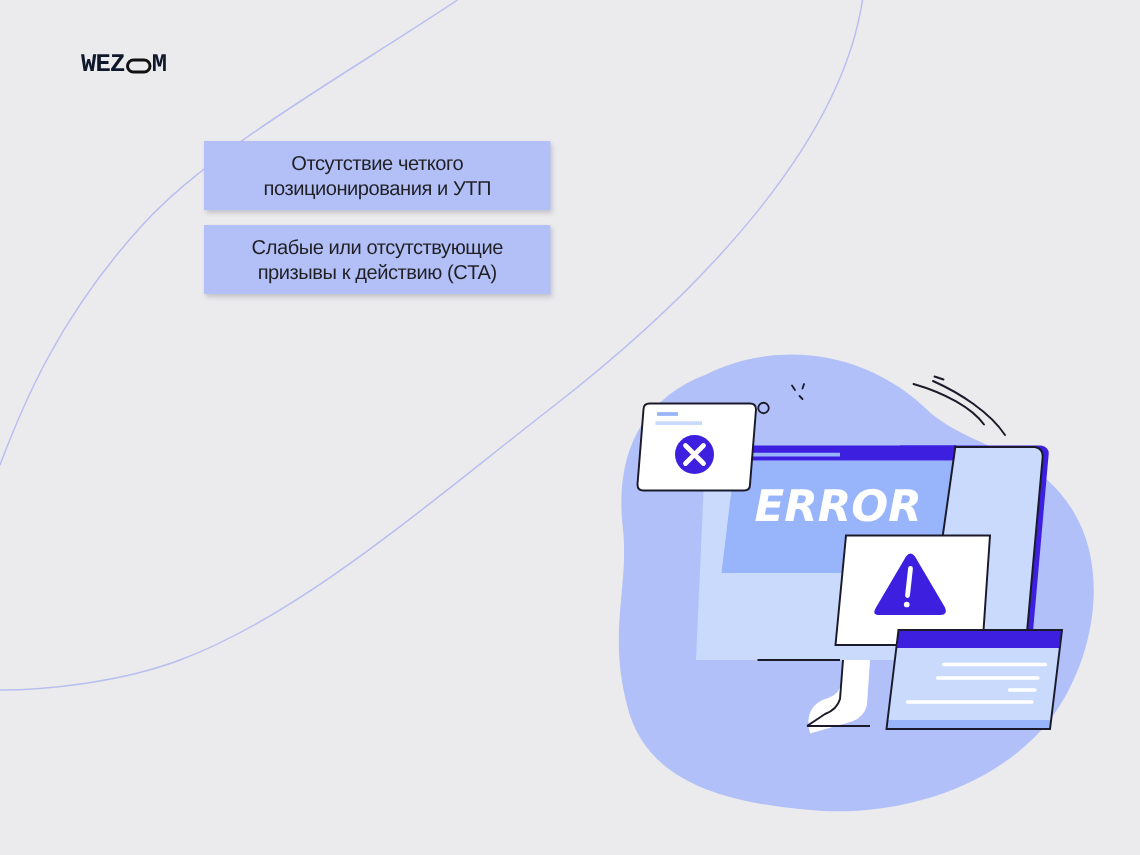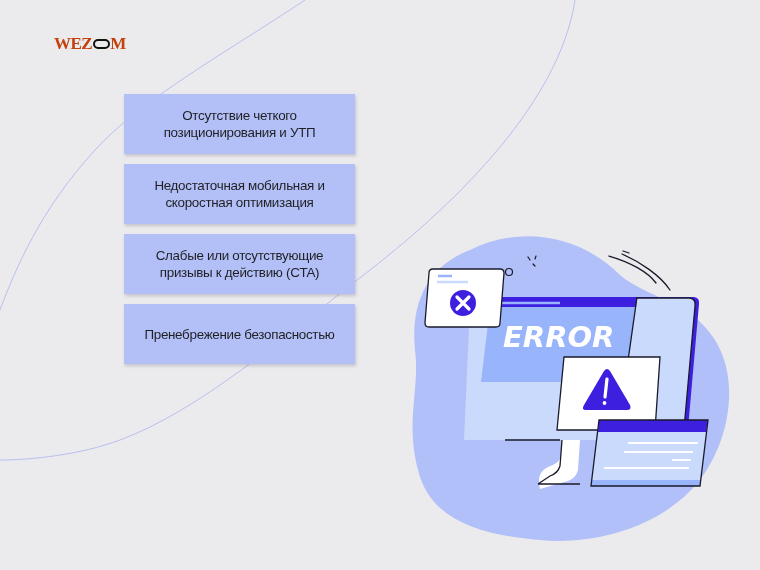--- a/index.html
+++ b/index.html
@@ -5,36 +5,36 @@
     html, body { margin: 0; padding: 0; }
     body {
       width: 760px; height: 570px; overflow: hidden;
       background: #ebebed;
       font-family: "Liberation Sans", "DejaVu Sans", sans-serif;
       position: relative;
     }
     .bg-lines { position: absolute; left: 0; top: 0; width: 760px; height: 570px; pointer-events: none; }
     .logo {
       position: absolute; left: 54px; top: 34px;
-      font-family: Liberation Serif, serif;
-      font-weight: bold; font-size: 17px; letter-spacing: -0.5px; color: #c2410c;
+      font-family: Liberation Mono, monospace;
+      font-weight: bold; font-size: 17px; letter-spacing: -0.5px; color: #0f172a;
       display: flex; align-items: center;
     }
     .logo .oval {
       display: inline-block; width: 17px; height: 10px; border: 2.4px solid #111;
       border-radius: 7px; margin: 0 0.5px; box-sizing: border-box;
     }
     .list { position: absolute; left: 124px; top: 94px; width: 231px; }
     .item {
-      width: 231px; height: 60px; margin-bottom: 10px;
+      width: 231px; height: 46px; margin-bottom: 10px;
       background: #b3c0f7;
       box-shadow: 1px 2px 3px rgba(120,120,140,0.35);
       display: flex; align-items: center; justify-content: center;
       text-align: center; color: #1f1f24; font-size: 13.4px; line-height: 17px;
-      letter-spacing: -0.3px; box-sizing: border-box; padding: 0 16px;
+      letter-spacing: -0.3px; box-sizing: border-box; padding: 0 16px; margin-left: 12px;
     }
     .illus { position: absolute; left: 0; top: 0; width: 760px; height: 570px; }
   </style>
 </head>
 <body>
 
 <svg class="bg-lines" viewBox="0 0 760 570">
   <path d="M305 0 C 230 50, 140 100, 95 150 C 40 210, 15 270, 0 310" fill="none" stroke="#b8bff0" stroke-width="1"></path>
   <path d="M575 0 C 560 100, 460 200, 370 270 C 280 340, 200 410, 120 440 C 80 455, 30 460, 0 460" fill="none" stroke="#b8bff0" stroke-width="1"></path>
 </svg>
@@ -43,27 +43,21 @@
   <span>WEZ</span>
     <span class="oval"></span>
     <span>M</span>
 </div>
 
 <div class="list">
   <div class="item">
       <span>Отсутствие четкого позиционирования и УТП</span>
     </div>
   <div class="item">
-      <span>Недостаточная мобильная и скоростная оптимизация</span>
-    </div>
-  <div class="item">
       <span>Слабые или отсутствующие призывы к действию (CTA)</span>
-    </div>
-  <div class="item">
-      <span>Пренебрежение безопасностью</span>
     </div>
 </div>
 
 <svg class="illus" viewBox="0 0 760 570">
 
   <path d="M470 250 C 520 225, 580 235, 620 275 C 650 300, 690 300, 715 340 C 740 380, 730 440, 700 480 C 660 530, 590 545, 540 540 C 480 535, 430 520, 418 470 C 405 420, 420 390, 415 350 C 410 300, 430 265, 470 250 Z" fill="#b1c0f8"></path>
 
   <g stroke="#1a1a2a" stroke-width="1.3" fill="none" stroke-linecap="round">
     <path d="M609 256 C 630 262, 648 272, 656 283"></path>
     <path d="M622 254 C 640 262, 660 275, 670 290"></path>

